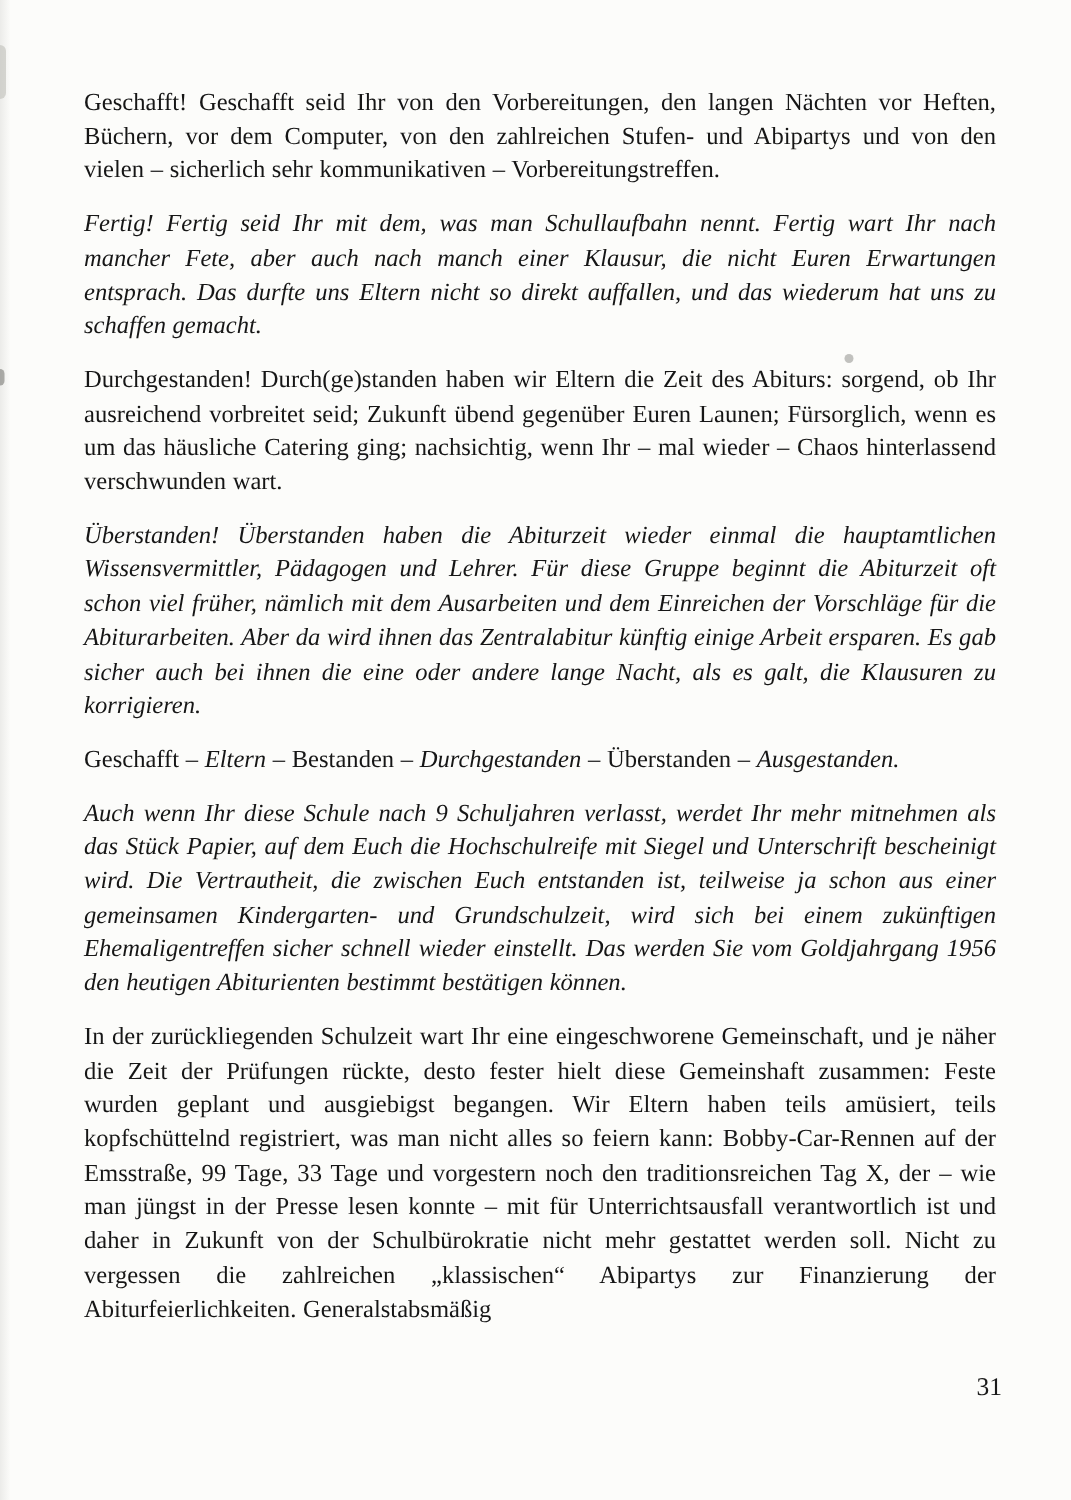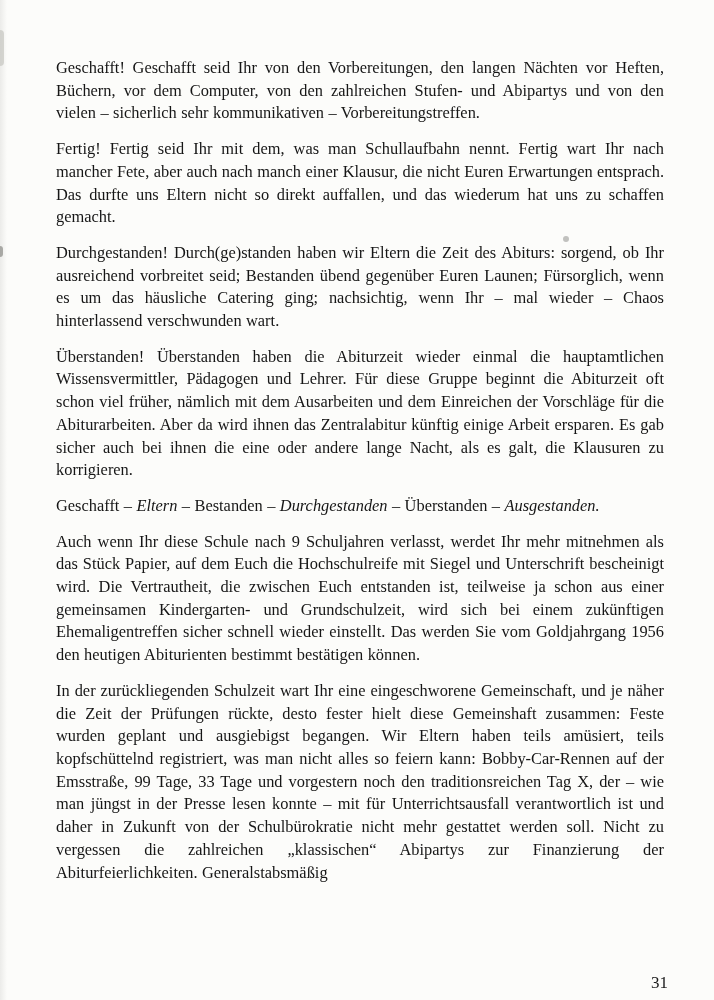--- a/index.html
+++ b/index.html
@@ -29,26 +29,26 @@
     position: relative;
     padding: 57px 50px 0 56px; 
   }
   .para {
     margin: 0 0 13px 0;
     font-size: 16.4px;
     line-height: 22.7px;
     text-align: justify;
     word-spacing: 0.02em;
   }
-  .para.italic { }
+  .para.italic { font-style: italic; }
   .para .seg-italic { font-style: italic; }
   .para.flush { margin-bottom: 0; } 
   .page-number {
     position: absolute;
-    top: 973px;
+    top: 915px;
     right: 46px;
     font-size: 17px;
     line-height: 20px;
     color: #1a1a1a;
   }
   
   .speck-mid {
     position: absolute;
     left: 563px; top: 236px;
     width: 6px; height: 6px;
@@ -77,21 +77,21 @@
 <body>
 
 <div class="page">
   <div class="edge-shade"></div>
 
   <div class="content">
     <p class="para normal">Geschafft! Geschafft seid Ihr von den Vorbereitungen, den langen Nächten vor Heften, Büchern, vor dem Computer, von den zahlreichen Stufen- und Abipartys und von den vielen – sicherlich sehr kommunikativen – Vorbereitungstreffen.</p>
 
     <p class="para italic">Fertig! Fertig seid Ihr mit dem, was man Schullaufbahn nennt. Fertig wart Ihr nach mancher Fete, aber auch nach manch einer Klausur, die nicht Euren Erwartungen entsprach. Das durfte uns Eltern nicht so direkt auffallen, und das wiederum hat uns zu schaffen gemacht.</p>
 
-    <p class="para normal">Durchgestanden! Durch(ge)standen haben wir Eltern die Zeit des Abiturs: sorgend, ob Ihr ausreichend vorbreitet seid; Bestanden übend gegenüber Euren Launen; Fürsorglich, wenn es um das häusliche Catering ging; nachsichtig, wenn Ihr – mal wieder – Chaos hinterlassend verschwunden wart.</p>
+    <p class="para normal">Durchgestanden! Durch(ge)standen haben wir Eltern die Zeit des Abiturs: sorgend, ob Ihr ausreichend vorbreitet seid; Zukunft übend gegenüber Euren Launen; Fürsorglich, wenn es um das häusliche Catering ging; nachsichtig, wenn Ihr – mal wieder – Chaos hinterlassend verschwunden wart.</p>
 
     <p class="para italic">Überstanden! Überstanden haben die Abiturzeit wieder einmal die hauptamtlichen Wissensvermittler, Pädagogen und Lehrer. Für diese Gruppe beginnt die Abiturzeit oft schon viel früher, nämlich mit dem Ausarbeiten und dem Einreichen der Vorschläge für die Abiturarbeiten. Aber da wird ihnen das Zentralabitur künftig einige Arbeit ersparen. Es gab sicher auch bei ihnen die eine oder andere lange Nacht, als es galt, die Klausuren zu korrigieren.</p>
 
     <p class="para mixed">
       <span>Geschafft – </span><span class="seg-italic">Eltern</span><span> – Bestanden – </span><span class="seg-italic">Durchgestanden</span><span> – Überstanden – </span><span class="seg-italic">Ausgestanden.</span>
     </p>
 
 
 
     <p class="para italic">Auch wenn Ihr diese Schule nach 9 Schuljahren verlasst, werdet Ihr mehr mitnehmen als das Stück Papier, auf dem Euch die Hochschulreife mit Siegel und Unterschrift bescheinigt wird. Die Vertrautheit, die zwischen Euch entstanden ist, teilweise ja schon aus einer gemeinsamen Kindergarten- und Grundschulzeit, wird sich bei einem zukünftigen Ehemaligentreffen sicher schnell wieder einstellt. Das werden Sie vom Goldjahrgang 1956 den heutigen Abiturienten bestimmt bestätigen können.</p>

